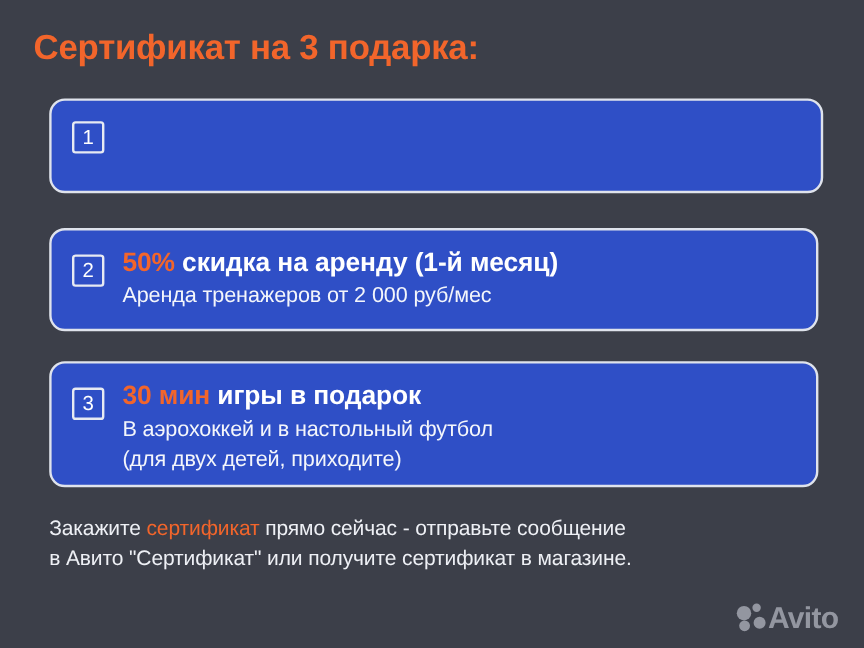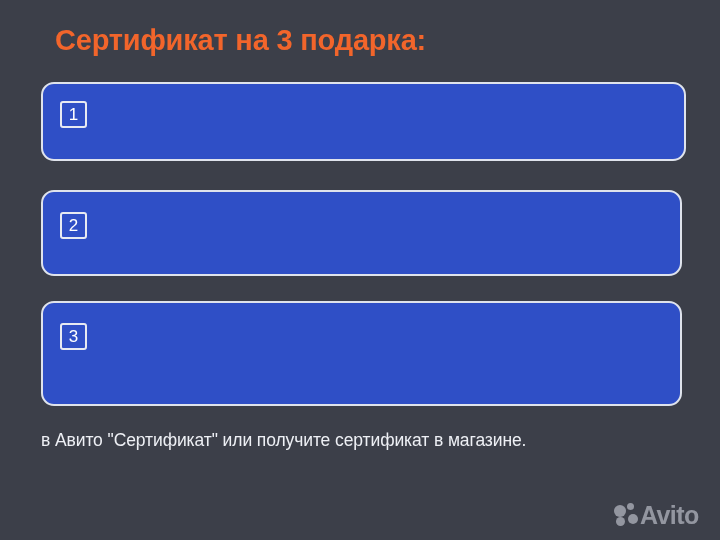--- a/index.html
+++ b/index.html
@@ -20,21 +20,21 @@
     position: relative;
     width: 720px;
     height: 540px;
     background: #3c3f49;
     box-sizing: border-box;
   }
 
   
   .poster-title {
     position: absolute;
-    left: 55px;
+    left: 28px;
     top: 24px;
     font-size: 29px;
     font-weight: bold;
     color: #f2652b;
     letter-spacing: -0.2px;
     white-space: nowrap;
     line-height: 1.15;
   }
 
   
@@ -150,27 +150,37 @@
 <div id="poster">
 
   <div class="poster-title">Сертификат на 3 подарка:</div>
 
   <div class="card card-1">
     <div class="badge">1</div>
   </div>
 
   <div class="card card-2">
     <div class="badge">2</div>
+    <div class="card-text">
+      <div class="card-head"><span></span><span class="hl">50%</span><span> скидка на аренду (1-й месяц)</span></div>
+      <div class="card-sub footer-line">Аренда тренажеров от 2 000 руб/мес</div>
+    </div>
   </div>
 
   <div class="card card-3">
     <div class="badge">3</div>
+    <div class="card-text">
+      <div class="card-head"><span></span><span class="hl">30 мин</span><span> игры в подарок</span></div>
+      <div class="card-sub footer-line">В аэрохоккей и в настольный футбол</div>
+      <div class="card-sub footer-line">(для двух детей, приходите)</div>
+    </div>
   </div>
 
   <div class="footer">
+    <div class="footer-line"><span>Закажите </span><span class="hl">сертификат</span><span> прямо сейчас - отправьте сообщение</span></div>
     <div class="footer-line">в Авито "Сертификат" или получите сертификат в магазине.</div>
   </div>
 
   <div class="avito-logo">
     <span class="avito-mark">
       <i class="dot-a"></i>
       <i class="dot-b"></i>
       <i class="dot-c"></i>
       <i class="dot-d"></i>
     </span>

